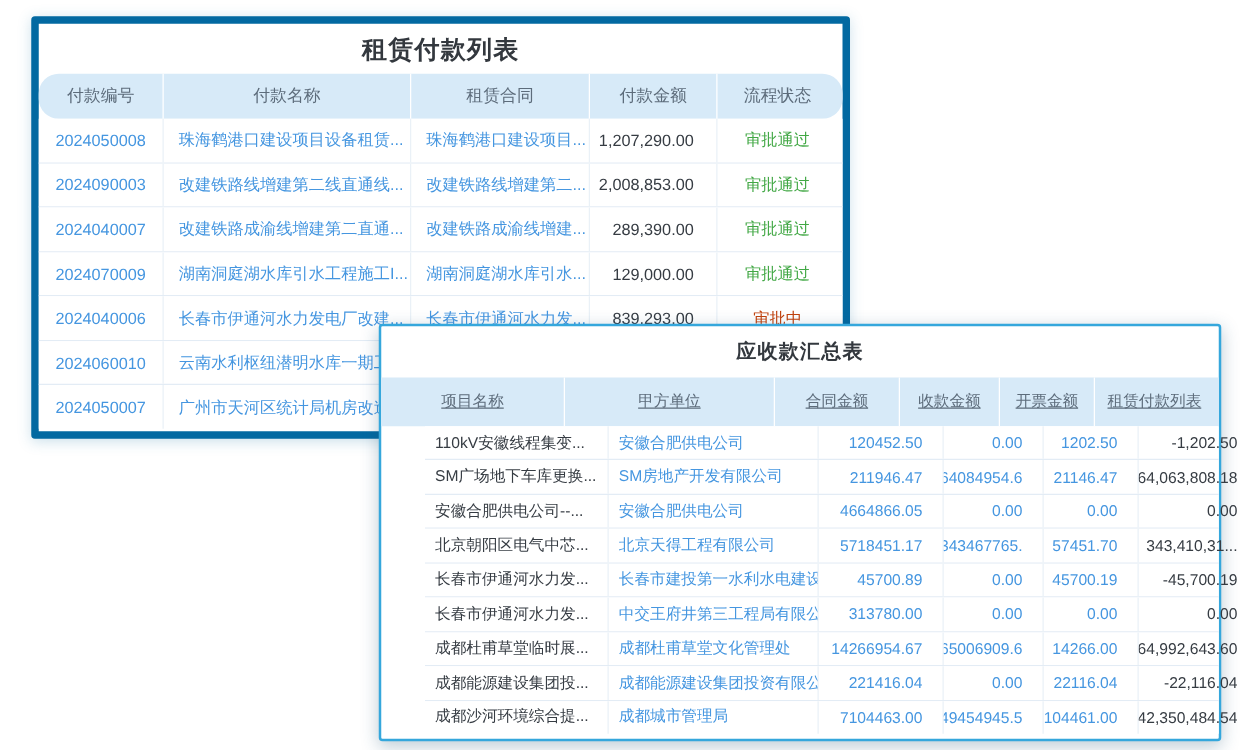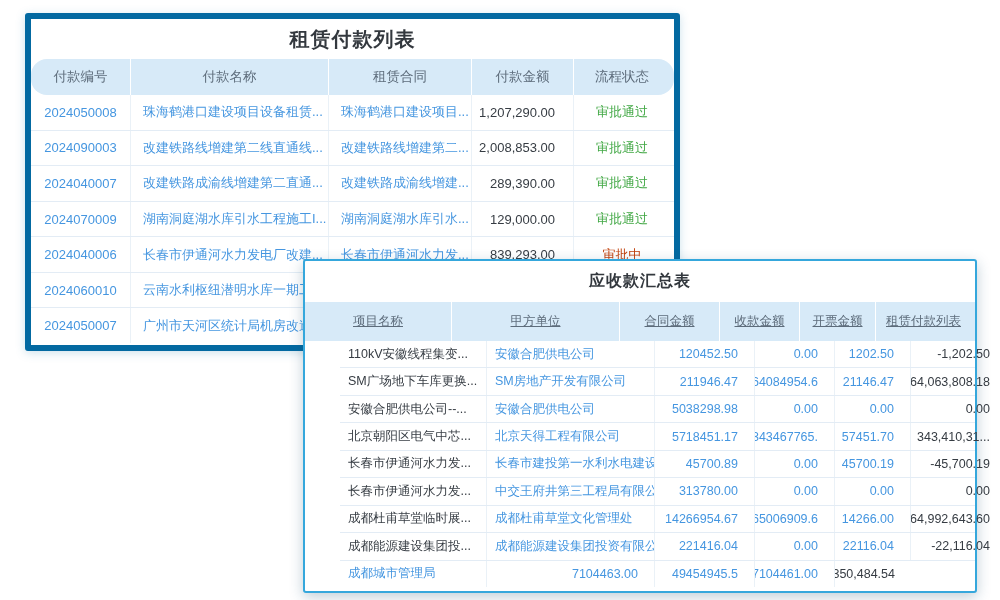--- a/index.html
+++ b/index.html
@@ -138,21 +138,21 @@
         <div class="td c-left dark pl8">SM广场地下车库更换...</div>
         <div class="td c-left blue pl8">SM房地产开发有限公司</div>
         <div class="td c-right blue pr8">211946.47</div>
         <div class="td c-right blue pr8">64084954.6</div>
         <div class="td c-right blue pr8">21146.47</div>
         <div class="td c-right dark pr8">64,063,808.18</div>
       </div>
         <div class="tr p2-grid">
         <div class="td c-left dark pl8">安徽合肥供电公司--...</div>
         <div class="td c-left blue pl8">安徽合肥供电公司</div>
-        <div class="td c-right blue pr8">5038298.98</div>
+        <div class="td c-right blue pr8">4664866.05</div>
         <div class="td c-right blue pr8">0.00</div>
         <div class="td c-right blue pr8">0.00</div>
         <div class="td c-right dark pr8">0.00</div>
       </div>
         <div class="tr p2-grid">
         <div class="td c-left dark pl8">北京朝阳区电气中芯...</div>
         <div class="td c-left blue pl8">北京天得工程有限公司</div>
         <div class="td c-right blue pr8">5718451.17</div>
         <div class="td c-right blue pr8">343467765.</div>
         <div class="td c-right blue pr8">57451.70</div>
@@ -184,20 +184,21 @@
       </div>
         <div class="tr p2-grid">
         <div class="td c-left dark pl8">成都能源建设集团投...</div>
         <div class="td c-left blue pl8">成都能源建设集团投资有限公司</div>
         <div class="td c-right blue pr8">221416.04</div>
         <div class="td c-right blue pr8">0.00</div>
         <div class="td c-right blue pr8">22116.04</div>
         <div class="td c-right dark pr8">-22,116.04</div>
       </div>
         <div class="tr p2-grid">
+        <div class="td c-left dark pl8">成都沙河环境综合提...</div>
         <div class="td c-left blue pl8">成都城市管理局</div>
         <div class="td c-right blue pr8">7104463.00</div>
         <div class="td c-right blue pr8">49454945.5</div>
         <div class="td c-right blue pr8">7104461.00</div>
         <div class="td c-right dark pr8">42,350,484.54</div>
       </div>
       </div>
   </section>
 
 </div>

